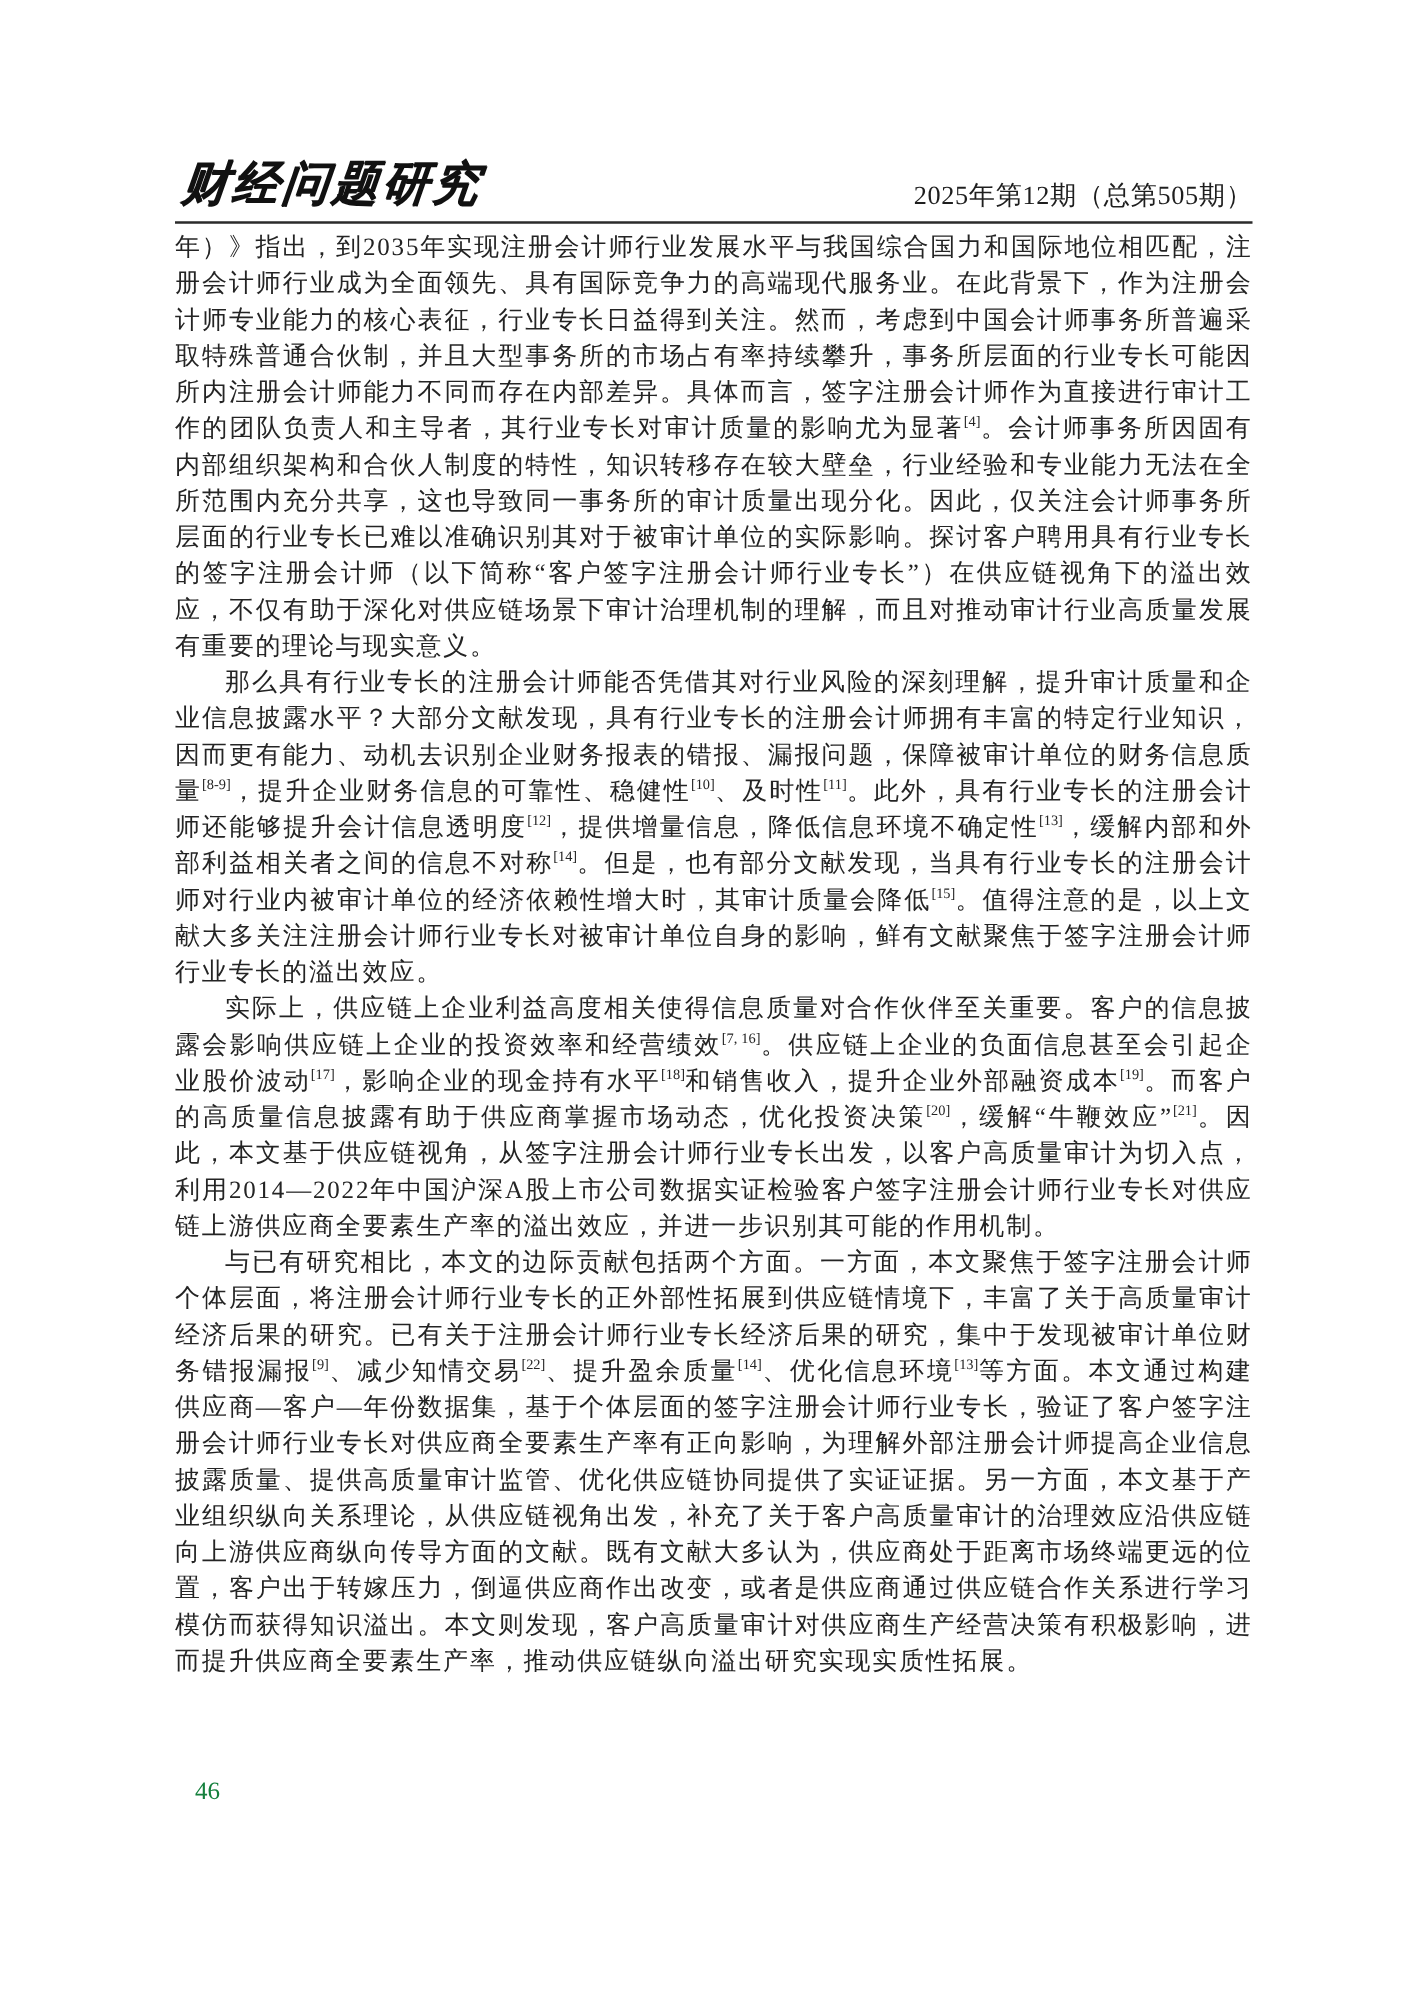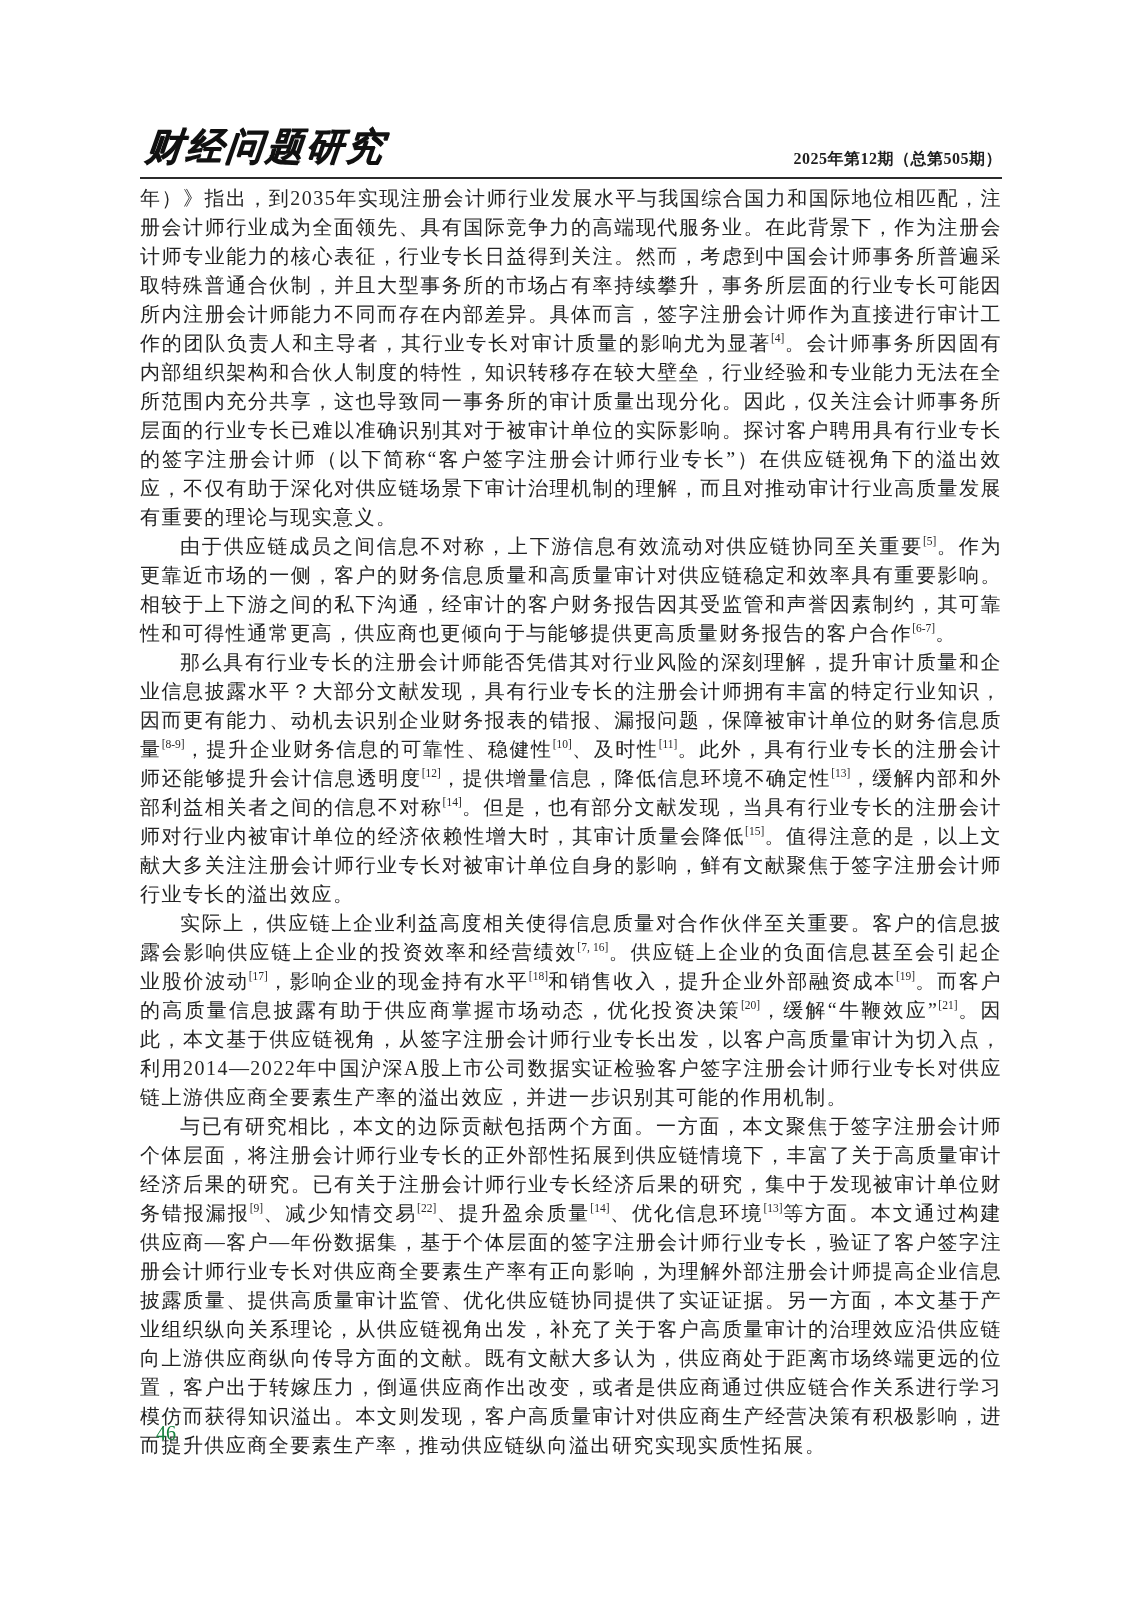--- a/index.html
+++ b/index.html
@@ -27,25 +27,24 @@
     font-style: italic;
     letter-spacing: 3px;
     color: #111;
     transform: skewX(-6deg) scaleY(1.02);
     text-shadow: 0.5px 0.5px 0 #111;
     white-space: nowrap;
   }
   .issue-info {
     position: absolute;
     right: 0; bottom: 4px;
-    font-size: 16px;
+    font-size: 21px;
     color: #1e1e1e;
     letter-spacing: 0.5px;
     white-space: nowrap;
-    font-weight: bold;
   }
   .header-rule {
     position: absolute;
     left: 140px; right: 138px; top: 177px;
     border-top: 2px solid #2b2b2b;
     height: 0;
   }
   .article-body {
     position: absolute;
     left: 140px; right: 138px; top: 184px;
@@ -77,20 +76,19 @@
 
 <div class="page">
   <div class="header">
     <span class="journal-logo">财经问题研究</span>
     <span class="issue-info">2025年第12期（总第505期）</span>
   </div>
   <div class="header-rule"></div>
 
   <div class="article-body">
       <p class="para"><span>年）》指出，到2035年实现注册会计师行业发展水平与我国综合国力和国际地位相匹配，注册会计师行业成为全面领先、具有国际竞争力的高端现代服务业。在此背景下，作为注册会计师专业能力的核心表征，行业专长日益得到关注。然而，考虑到中国会计师事务所普遍采取特殊普通合伙制，并且大型事务所的市场占有率持续攀升，事务所层面的行业专长可能因所内注册会计师能力不同而存在内部差异。具体而言，签字注册会计师作为直接进行审计工作的团队负责人和主导者，其行业专长对审计质量的影响尤为显著</span><sup class="cite">[4]</sup><span>。会计师事务所因固有内部组织架构和合伙人制度的特性，知识转移存在较大壁垒，行业经验和专业能力无法在全所范围内充分共享，这也导致同一事务所的审计质量出现分化。因此，仅关注会计师事务所层面的行业专长已难以准确识别其对于被审计单位的实际影响。探讨客户聘用具有行业专长的签字注册会计师（以下简称“客户签字注册会计师行业专长”）在供应链视角下的溢出效应，不仅有助于深化对供应链场景下审计治理机制的理解，而且对推动审计行业高质量发展有重要的理论与现实意义。</span></p>
-      <p class="para indent"><span>由于供应链成员之间信息不对称，上下游信息有效流动对供应链协同至关重要</span><sup class="cite">[5]</sup><span>。作为更靠近市场的一侧，客户的财务信息质量和高质量审计对供应链稳定和效率具有重要影响。相较于上下游之间的私下沟通，经审计的客户财务报告因其受监管和声誉因素制约，其可靠性和可得性通常更高，供应商也更倾向于与能够提供更高质量财务报告的客户合作</span><sup class="cite">[6-7]</sup><span>。</span></p>
       <p class="para indent"><span>那么具有行业专长的注册会计师能否凭借其对行业风险的深刻理解，提升审计质量和企业信息披露水平？大部分文献发现，具有行业专长的注册会计师拥有丰富的特定行业知识，因而更有能力、动机去识别企业财务报表的错报、漏报问题，保障被审计单位的财务信息质量</span><sup class="cite">[8-9]</sup><span>，提升企业财务信息的可靠性、稳健性</span><sup class="cite">[10]</sup><span>、及时性</span><sup class="cite">[11]</sup><span>。此外，具有行业专长的注册会计师还能够提升会计信息透明度</span><sup class="cite">[12]</sup><span>，提供增量信息，降低信息环境不确定性</span><sup class="cite">[13]</sup><span>，缓解内部和外部利益相关者之间的信息不对称</span><sup class="cite">[14]</sup><span>。但是，也有部分文献发现，当具有行业专长的注册会计师对行业内被审计单位的经济依赖性增大时，其审计质量会降低</span><sup class="cite">[15]</sup><span>。值得注意的是，以上文献大多关注注册会计师行业专长对被审计单位自身的影响，鲜有文献聚焦于签字注册会计师行业专长的溢出效应。</span></p>
       <p class="para indent"><span>实际上，供应链上企业利益高度相关使得信息质量对合作伙伴至关重要。客户的信息披露会影响供应链上企业的投资效率和经营绩效</span><sup class="cite">[7, 16]</sup><span>。供应链上企业的负面信息甚至会引起企业股价波动</span><sup class="cite">[17]</sup><span>，影响企业的现金持有水平</span><sup class="cite">[18]</sup><span>和销售收入，提升企业外部融资成本</span><sup class="cite">[19]</sup><span>。而客户的高质量信息披露有助于供应商掌握市场动态，优化投资决策</span><sup class="cite">[20]</sup><span>，缓解“牛鞭效应”</span><sup class="cite">[21]</sup><span>。因此，本文基于供应链视角，从签字注册会计师行业专长出发，以客户高质量审计为切入点，利用2014—2022年中国沪深A股上市公司数据实证检验客户签字注册会计师行业专长对供应链上游供应商全要素生产率的溢出效应，并进一步识别其可能的作用机制。</span></p>
       <p class="para indent"><span>与已有研究相比，本文的边际贡献包括两个方面。一方面，本文聚焦于签字注册会计师个体层面，将注册会计师行业专长的正外部性拓展到供应链情境下，丰富了关于高质量审计经济后果的研究。已有关于注册会计师行业专长经济后果的研究，集中于发现被审计单位财务错报漏报</span><sup class="cite">[9]</sup><span>、减少知情交易</span><sup class="cite">[22]</sup><span>、提升盈余质量</span><sup class="cite">[14]</sup><span>、优化信息环境</span><sup class="cite">[13]</sup><span>等方面。本文通过构建供应商—客户—年份数据集，基于个体层面的签字注册会计师行业专长，验证了客户签字注册会计师行业专长对供应商全要素生产率有正向影响，为理解外部注册会计师提高企业信息披露质量、提供高质量审计监管、优化供应链协同提供了实证证据。另一方面，本文基于产业组织纵向关系理论，从供应链视角出发，补充了关于客户高质量审计的治理效应沿供应链向上游供应商纵向传导方面的文献。既有文献大多认为，供应商处于距离市场终端更远的位置，客户出于转嫁压力，倒逼供应商作出改变，或者是供应商通过供应链合作关系进行学习模仿而获得知识溢出。本文则发现，客户高质量审计对供应商生产经营决策有积极影响，进而提升供应商全要素生产率，推动供应链纵向溢出研究实现实质性拓展。</span></p>
     </div>
 
   <div class="page-number">46</div>
 </div>
 
 </body></html>

